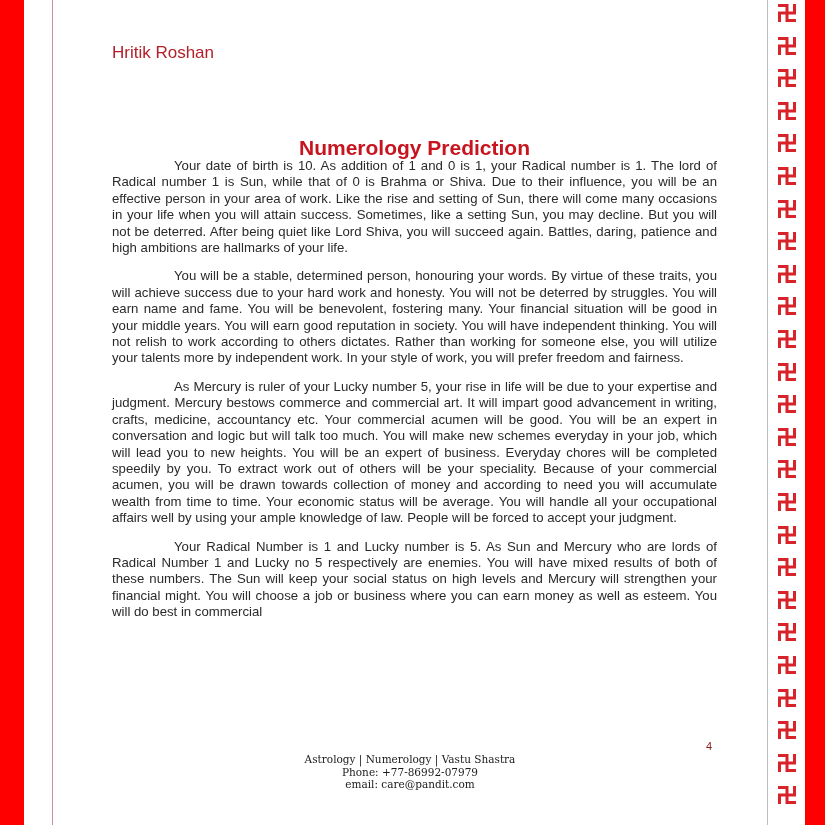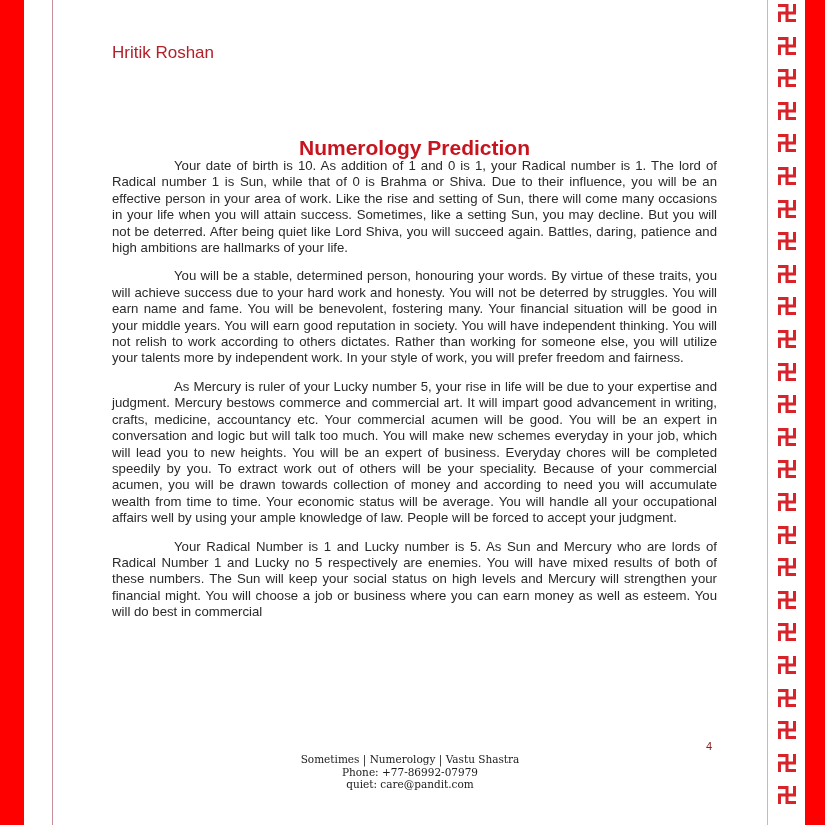--- a/index.html
+++ b/index.html
@@ -377,16 +377,16 @@
     <p>Your date of birth is 10. As addition of 1 and 0 is 1, your Radical number is 1. The lord of Radical number 1 is Sun, while that of 0 is Brahma or Shiva. Due to their influence, you will be an effective person in your area of work. Like the rise and setting of Sun, there will come many occasions in your life when you will attain success. Sometimes, like a setting Sun, you may decline. But you will not be deterred. After being quiet like Lord Shiva, you will succeed again. Battles, daring, patience and high ambitions are hallmarks of your life.</p>
     <p>You will be a stable, determined person, honouring your words. By virtue of these traits, you will achieve success due to your hard work and honesty. You will not be deterred by struggles. You will earn name and fame. You will be benevolent, fostering many. Your financial situation will be good in your middle years. You will earn good reputation in society. You will have independent thinking. You will not relish to work according to others dictates. Rather than working for someone else, you will utilize your talents more by independent work. In your style of work, you will prefer freedom and fairness.</p>
     <p>As Mercury is ruler of your Lucky number 5, your rise in life will be due to your expertise and judgment. Mercury bestows commerce and commercial art. It will impart good advancement in writing, crafts, medicine, accountancy etc. Your commercial acumen will be good. You will be an expert in conversation and logic but will talk too much. You will make new schemes everyday in your job, which will lead you to new heights. You will be an expert of business. Everyday chores will be completed speedily by you. To extract work out of others will be your speciality. Because of your commercial acumen, you will be drawn towards collection of money and according to need you will accumulate wealth from time to time. Your economic status will be average. You will handle all your occupational affairs well by using your ample knowledge of law. People will be forced to accept your judgment.</p>
     <p>Your Radical Number is 1 and Lucky number is 5. As Sun and Mercury who are lords of Radical Number 1 and Lucky no 5 respectively are enemies. You will have mixed results of both of these numbers. The Sun will keep your social status on high levels and Mercury will strengthen your financial might. You will choose a job or business where you can earn money as well as esteem. You will do best in commercial</p>
   </div>
 </div>
 
 <div class="page-number">4</div>
 
 <div class="footer">
-  <div>Sometimes | Numerology | Vastu Shastra</div>
+  <div>Astrology | Numerology | Vastu Shastra</div>
   <div>Phone: +77-86992-07979</div>
-  <div>quiet: care@pandit.com</div>
+  <div>email: care@pandit.com</div>
 </div>
 
 </body></html>

